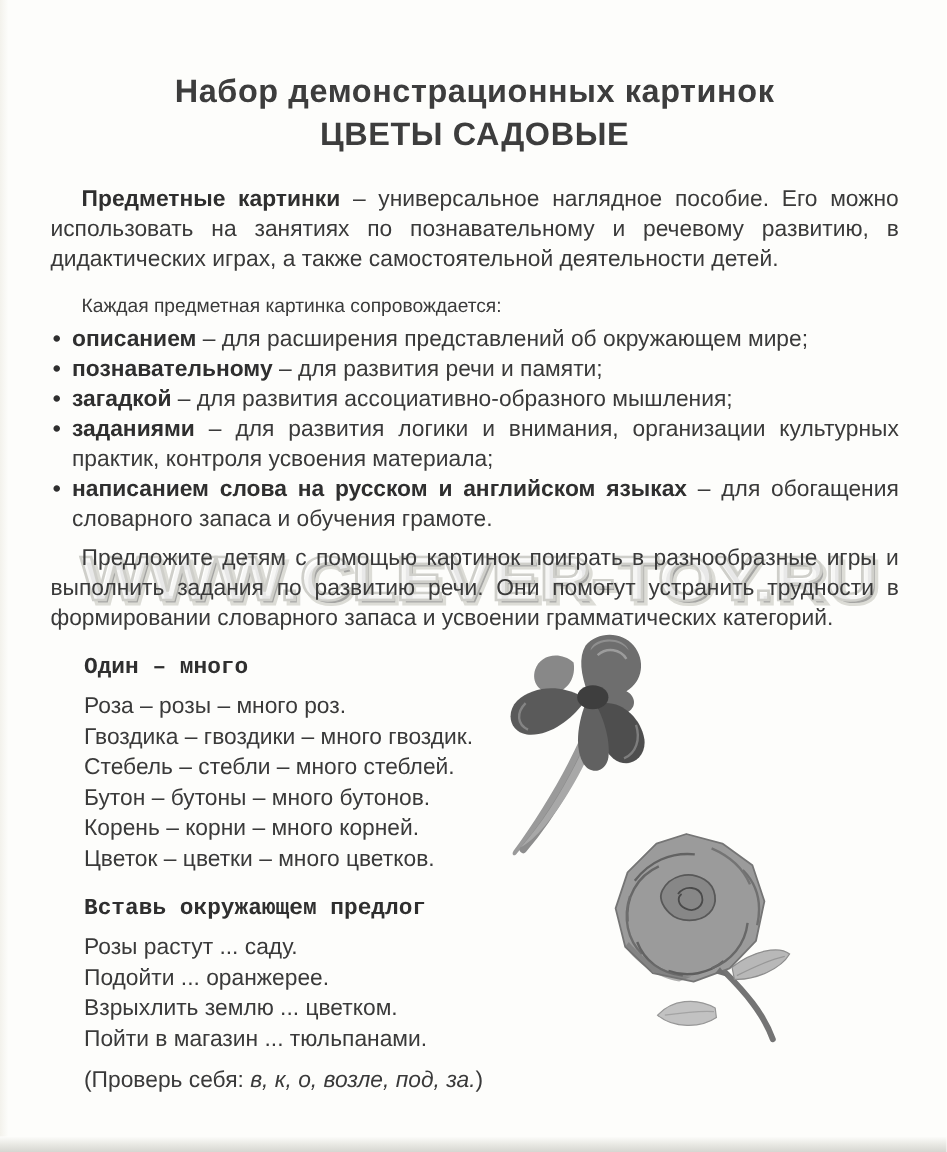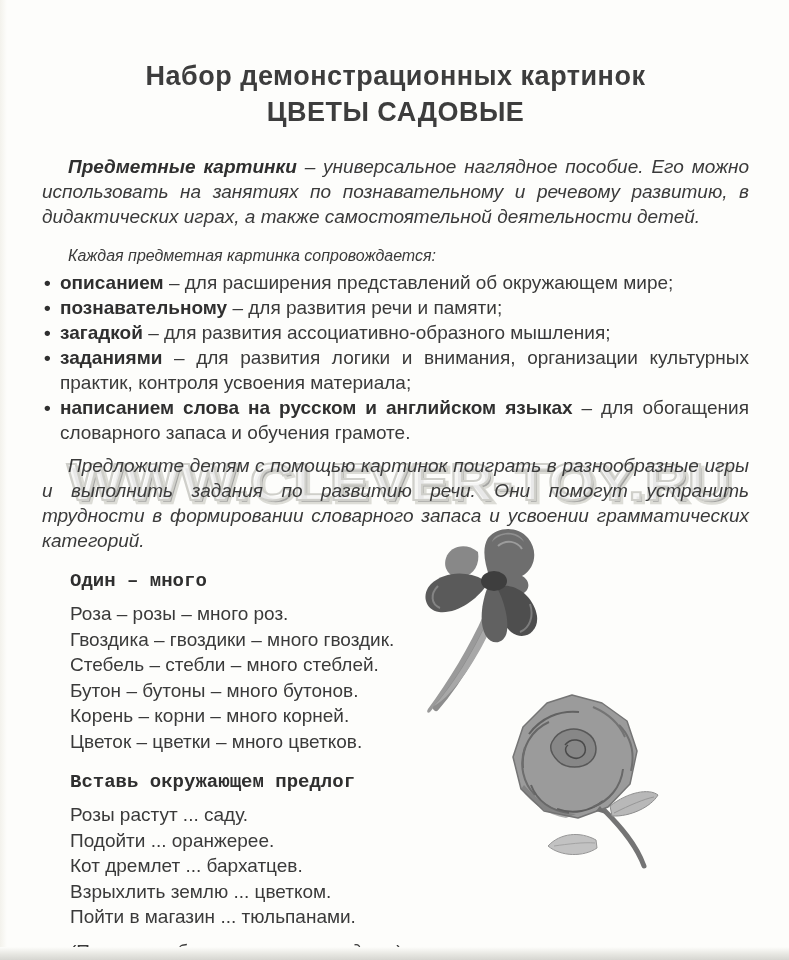--- a/index.html
+++ b/index.html
@@ -24,21 +24,20 @@
     line-height: 36px;
     color: #3d3d3d;
     letter-spacing: 0.5px;
     margin-bottom: 24px;
   }
   .para {
     font-size: 19px;
     line-height: 25px;
     text-align: justify;
     margin: 0 0 14px 0;
-    font-style: italic;
   }
   .para.indent { text-indent: 26px; }
   .para b, .bullets b, .lead-line, .ex-heading { color: #2f2f2f; }
   .lead-line {
     font-size: 16px;
     line-height: 25px;
     color: #3a3a3a;
     margin: 0;
   }
   ul.bullets {
@@ -198,21 +197,20 @@
       <div class="ex-line">Стебель – стебли – много стеблей.</div>
       <div class="ex-line">Бутон – бутоны – много бутонов.</div>
       <div class="ex-line">Корень – корни – много корней.</div>
       <div class="ex-line">Цветок – цветки – много цветков.</div>
     </section>
 
     <section class="exercise">
       <h2 class="ex-heading">Вставь окружающем предлог</h2>
       <div class="ex-line">Розы растут ... саду.</div>
       <div class="ex-line">Подойти ... оранжерее.</div>
-      <div class="ex-line">Кот дремлет ... бархатцев.</div>
       <div class="ex-line">Взрыхлить землю ... цветком.</div>
       <div class="ex-line">Пойти в магазин ... тюльпанами.</div>
       <div class="check-line"><span>(Проверь себя: </span><i>в, к, о, возле, под, за.</i><span>)</span></div>
     </section>
 
   </div>
 
   <div class="scan-edge-left"></div>
   <div class="scan-edge-bottom"></div>
 </div>

